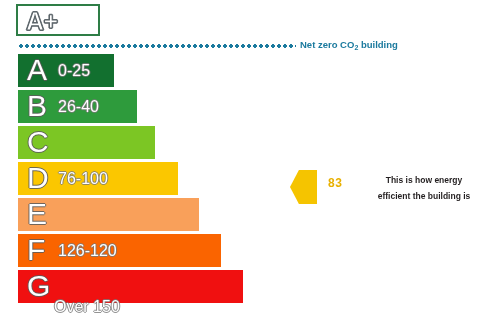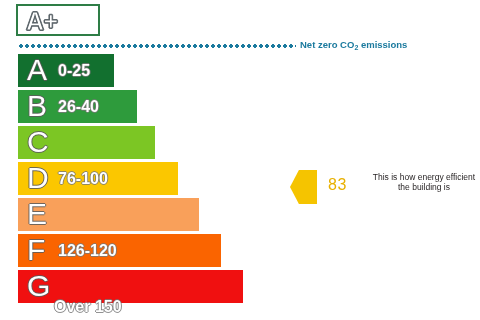--- a/index.html
+++ b/index.html
@@ -90,21 +90,21 @@
     color: #ffffff;
     text-shadow:
       -1px 0 rgba(90,90,90,.85), 1px 0 rgba(90,90,90,.85),
       0 -1px rgba(90,90,90,.85), 0 1px rgba(90,90,90,.85);
   }
   .bar-range {
     position: absolute;
     left: 40px;
     top: 7px;
     font-size: 16px;
-    font-weight: bold;
+    font-weight: normal;
     line-height: 20px;
     color: #ffffff;
     text-shadow:
       -1px 0 rgba(120,120,120,.8), 1px 0 rgba(120,120,120,.8),
       0 -1px rgba(120,120,120,.8), 0 1px rgba(120,120,120,.8);
     white-space: nowrap;
   }
   .bar-range.tight { left: 36px; margin-top: 20px; }
 
   
@@ -114,48 +114,48 @@
     top: 170px;
     width: 27px;
     height: 34px;
     background: #F5C400;
     clip-path: polygon(0% 50%, 33% 0%, 100% 0%, 100% 100%, 33% 100%);
   }
   #result-value {
     position: absolute;
     left: 328px;
     top: 176px;
-    font-size: 16px;
-    font-weight: normal;
+    font-size: 12px;
+    font-weight: bold;
     color: #E8B000;
     letter-spacing: 0.5px;
   }
   #result-caption {
     position: absolute;
     left: 372px;
     top: 172px;
     width: 104px;
     font-size: 8.5px;
-    font-weight: normal;
-    line-height: 10px;
+    font-weight: bold;
+    line-height: 16px;
     color: #231f20;
     text-align: center;
   }
 </style>
 </head>
 <body>
 
 <div id="chart">
 
   <div id="aplus-box" style="border-color: rgb(46, 125, 70);">
     <span id="aplus-label">A+</span>
   </div>
 
   <div id="netzero-line" style="background-image: radial-gradient(circle, rgb(27, 122, 158) 0px, rgb(27, 122, 158) 1.7px, rgba(0, 0, 0, 0) 2px);"></div>
-  <div id="netzero-label" style="color: rgb(27, 122, 158);"><span>Net zero CO</span><sub>2</sub><span> emissions</span></div>
+  <div id="netzero-label" style="color: rgb(27, 122, 158);"><span>Net zero CO</span><sub>2</sub><span> building</span></div>
 
   <div class="bar" style="top: 54px; width: 96px; background: rgb(18, 112, 47);">
     <span class="bar-letter">A</span>
     <span class="bar-range">0-25</span>
   </div>
   <div class="bar" style="top: 90px; width: 119px; background: rgb(46, 155, 60);">
     <span class="bar-letter">B</span>
     <span class="bar-range">26-40</span>
   </div>
   <div class="bar" style="top: 126px; width: 137px; background: rgb(124, 198, 36);">

